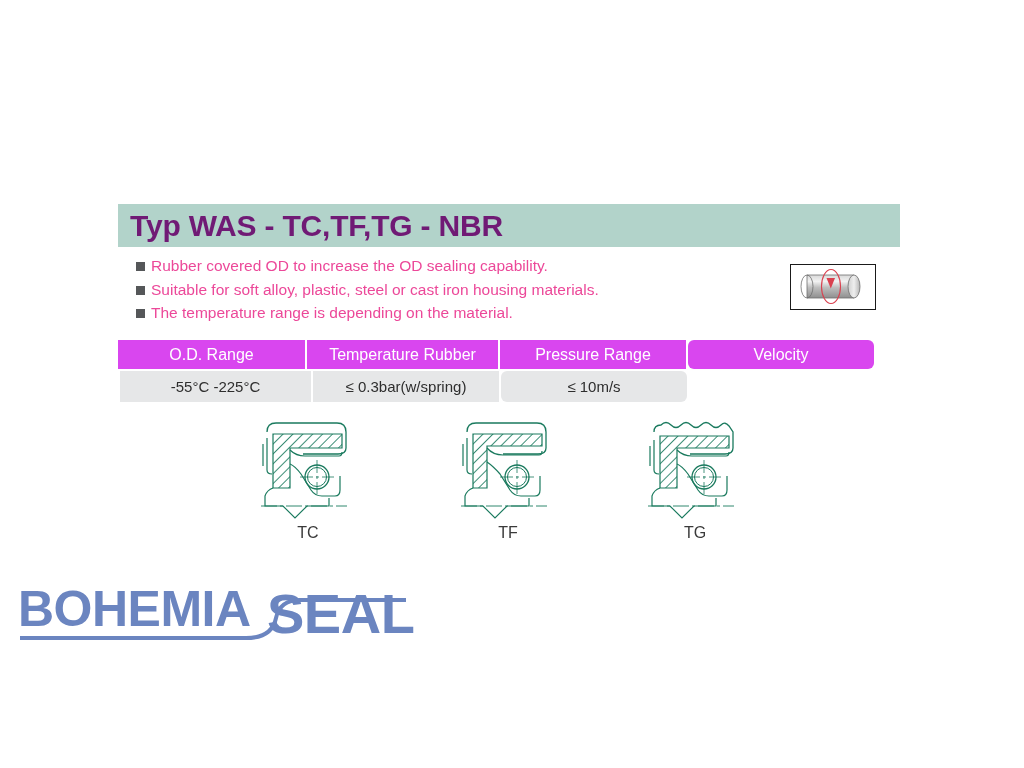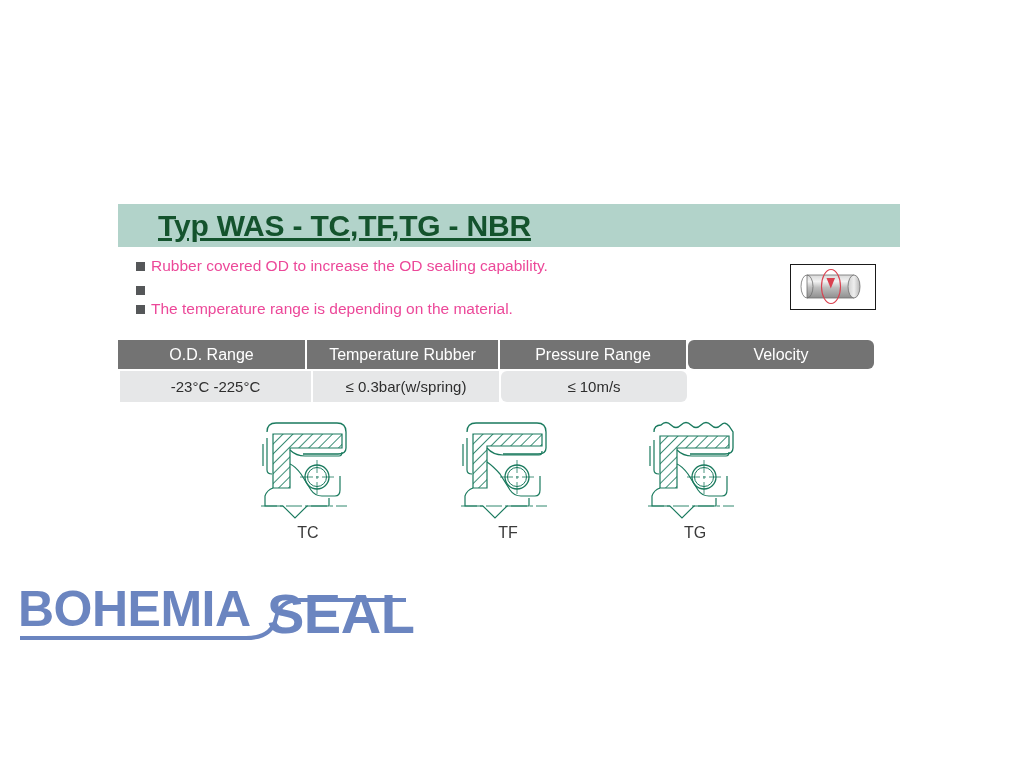--- a/index.html
+++ b/index.html
@@ -9,25 +9,24 @@
     overflow:hidden;position:relative;
   }
   .stage{position:absolute;left:0;top:0;width:1024px;height:768px;}
 
   
   .title-banner{
     position:absolute;left:118px;top:204px;width:782px;height:43px;
     background:#b2d3ca;display:flex;align-items:center;
   }
   .title-banner .title-text{
-    font-size:30px;font-weight:bold;color:#14532d;
-    letter-spacing:-0.2px;padding-left:40px;
+    font-size:30px;font-weight:bold;color:#701a75;
+    letter-spacing:-0.2px;padding-left:12px;
     font-family:"Liberation Sans",sans-serif;
     white-space:nowrap;
-    text-decoration:underline;
   }
 
   
   .bullets{position:absolute;left:136px;top:256px;width:640px;}
   .bullet-row{display:flex;align-items:flex-start;margin-bottom:4.5px;}
   .bullet-marker{
     width:9px;height:9px;background:#555759;display:inline-block;
     margin-top:6px;margin-right:6px;flex:0 0 auto;
   }
   .bullet-text{
@@ -44,21 +43,21 @@
   
   .spec-table{position:absolute;left:118px;top:340px;width:758px;}
   .spec-row{display:flex;}
   .spec-row.header-row{height:29px;margin-bottom:2px;}
   .spec-row.data-row{height:31px;}
   .spec-cell{
     display:flex;align-items:center;justify-content:center;
     box-sizing:border-box;font-family:"Liberation Sans",sans-serif;
   }
   .header-row .spec-cell{
-    background:#737373;color:#ffffff;font-size:16px;
+    background:#d946ef;color:#ffffff;font-size:16px;
   }
   .data-row .spec-cell{
     background:#e6e7e8;color:#2e2e2e;font-size:15px;
   }
   .spec-cell.c0{width:187px;}
   .spec-cell.c1{width:191px;}
   .spec-cell.c2{width:186px;}
   .spec-cell.c3{width:186px;border-radius:6px;}
   .cell-gap{width:2px;background:#ffffff;flex:0 0 auto;}
 
@@ -86,20 +85,21 @@
     <div class="title-text">Typ WAS - TC,TF,TG - NBR</div>
   </div>
 
   <div class="bullets">
     <div class="bullet-row">
       <span class="bullet-marker"></span>
       <span class="bullet-text">Rubber covered OD to increase the OD sealing capability.</span>
     </div>
     <div class="bullet-row">
       <span class="bullet-marker"></span>
+      <span class="bullet-text">Suitable for soft alloy, plastic, steel or cast iron housing materials.</span>
     </div>
     <div class="bullet-row">
       <span class="bullet-marker"></span>
       <span class="bullet-text">The temperature range is depending on the material.</span>
     </div>
   </div>
 
   <div class="shaft-icon">
     <svg width="83" height="43" viewBox="0 0 83 43" xmlns="http://www.w3.org/2000/svg">
       <defs>
@@ -133,21 +133,21 @@
       <div class="spec-cell c0">O.D. Range</div>
       <div class="cell-gap"></div>
       <div class="spec-cell c1">Temperature Rubber</div>
       <div class="cell-gap"></div>
       <div class="spec-cell c2">Pressure Range</div>
       <div class="cell-gap"></div>
       <div class="spec-cell c3">Velocity</div>
     </div>
     <div class="spec-row data-row">
       <div class="cell-gap"></div>
-      <div class="spec-cell c1">-23°C -225°C</div>
+      <div class="spec-cell c1">-55°C -225°C</div>
       <div class="cell-gap"></div>
       <div class="spec-cell c2">≤ 0.3bar(w/spring)</div>
       <div class="cell-gap"></div>
       <div class="spec-cell c3">≤ 10m/s</div>
     </div>
   </div>
 
   <div class="seals">
 
     <div class="seal-item tc">

